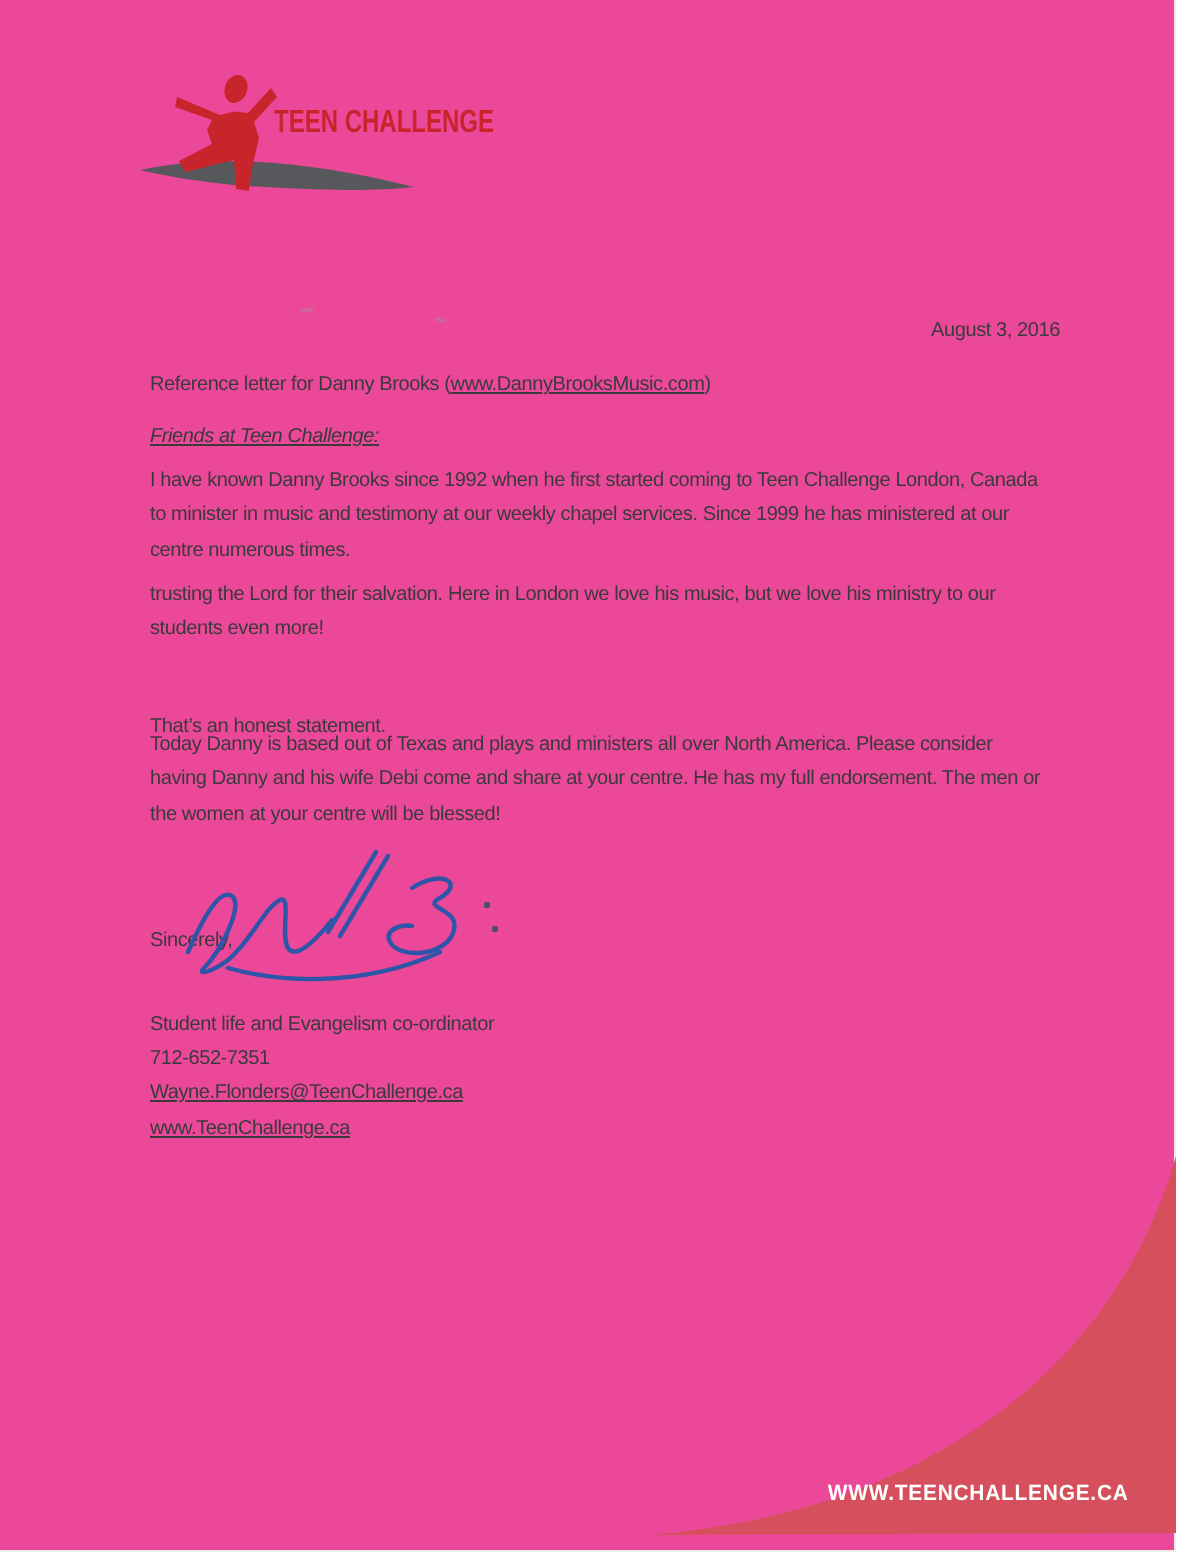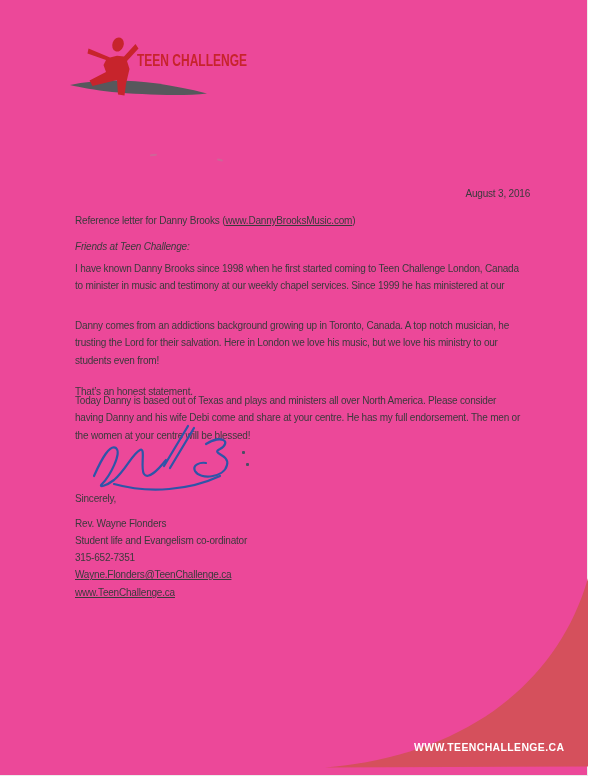--- a/index.html
+++ b/index.html
@@ -6,24 +6,23 @@
   .page{
     position:relative;width:588px;height:776px;overflow:hidden;
     background:#ec4899;color:#3a3a3c;
     font-family:"Liberation Sans",sans-serif;
     box-shadow:inset -1px -1px 0 #ececea;
   }
   .tblock{
     position:absolute;left:75px;width:465px;
     font-size:10px;letter-spacing:-0.2px;line-height:17.3px;
     white-space:nowrap;
-    margin-top:28px;
   }
   .date{width:455px;text-align:right;}
-  .italic{font-style:italic;}
+  .italic{font-style:italic;text-decoration:underline;}
   .u{text-decoration:underline;}
   .para div{white-space:nowrap;}
   .logo-svg{position:absolute;left:0;top:0;width:280px;height:115px;}
   .bottom-svg{position:absolute;left:0;top:0;width:600px;height:776px;pointer-events:none;}
   .footer-url{
     position:absolute;top:741px;right:24px;
     font-size:11px;font-weight:bold;color:#ffffff;
     letter-spacing:.4px;transform:scaleX(.95);transform-origin:right center;
     white-space:nowrap;
   }
@@ -58,28 +57,28 @@
 
   <div class="tblock date" style="top:157px">August 3, 2016</div>
 
   <div class="tblock" style="top:184px">
     <span>Reference letter for Danny Brooks (</span><span class="u">www.DannyBrooksMusic.com</span><span>)</span>
   </div>
 
   <div class="tblock italic" style="top:210px">Friends at Teen Challenge:</div>
 
   <div class="tblock para" style="top:232px">
-    <div>I have known Danny Brooks since 1998 when he first started coming to Teen Challenge London, Canada</div>
+    <div>I have known Danny Brooks since 1992 when he first started coming to Teen Challenge London, Canada</div>
     <div>to minister in music and testimony at our weekly chapel services. Since 1999 he has ministered at our</div>
+    <div>centre numerous times.</div>
   </div>
 
   <div class="tblock para" style="top:289px">
-    <div>Danny comes from an addictions background growing up in Toronto, Canada. A top notch musician, he</div>
     <div>trusting the Lord for their salvation. Here in London we love his music, but we love his ministry to our</div>
-    <div>students even from!</div>
+    <div>students even more!</div>
   </div>
 
   <div class="tblock" style="top:355px">That’s an honest statement.</div>
 
   <div class="tblock para" style="top:364px">
     <div>Today Danny is based out of Texas and plays and ministers all over North America. Please consider</div>
     <div>having Danny and his wife Debi come and share at your centre. He has my full endorsement. The men or</div>
     <div>the women at your centre will be blessed!</div>
   </div>
 
@@ -91,23 +90,22 @@
                C 48 52, 54 36, 62 32 C 68 29, 62 50, 66 56 C 70 62, 80 52, 88 42"></path>
       <path d="M 86 48 L 110 8"></path>
       <path d="M 92 50 L 116 10"></path>
       <path d="M 128 26 C 144 16, 154 24, 142 31 C 132 36, 152 36, 149 47 C 146 60, 122 62, 117 53 C 114 47, 122 44, 128 45"></path>
       <path d="M 36 66 C 72 76, 112 72, 142 58"></path>
     </g>
   </svg>
   <div class="ink-dot dot1"></div>
   <div class="ink-dot dot2"></div>
 
-  <div class="tblock" style="top:487px">Rev. Wayne Flonders</div>
   <div class="tblock" style="top:504px">Student life and Evangelism co-ordinator</div>
-  <div class="tblock" style="top:521px">315-652-7351</div>
+  <div class="tblock" style="top:521px">712-652-7351</div>
   <div class="tblock u" style="top:538px">Wayne.Flonders@TeenChallenge.ca</div>
   <div class="tblock u" style="top:556px">www.TeenChallenge.ca</div>
 
   <svg class="bottom-svg" viewBox="0 0 600 776" aria-hidden="true">
     <path d="M 590.5 569 L 596 766.5 L 325 767.5 C 455 757, 560 690, 590.5 569 Z" fill="#d5505c"></path>
   </svg>
 
   <div class="footer-url">WWW.TEENCHALLENGE.CA</div>
 
 </div>

